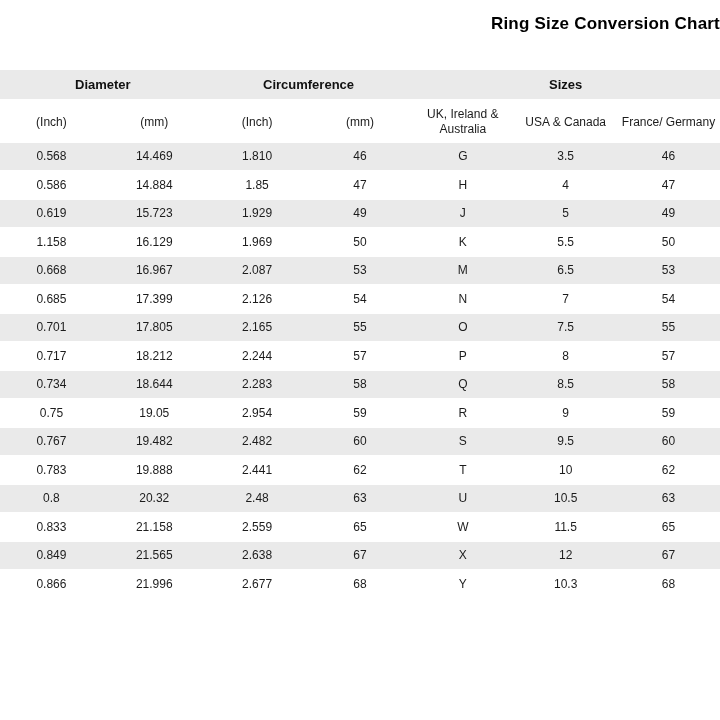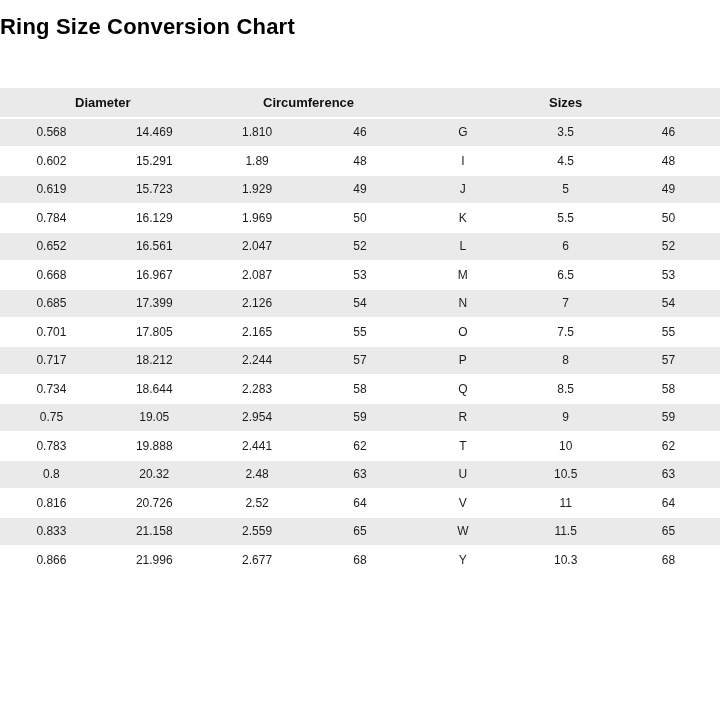--- a/index.html
+++ b/index.html
@@ -11,29 +11,29 @@
     color: #1c1c1c;
   }
   .page {
     width: 720px;
     height: 720px;
     overflow: hidden;
     background: #ffffff;
   }
   .title {
     margin: 14px 0 0 0;
-    text-align: left;
-    font-size: 22px;
+    text-align: right;
+    font-size: 17px;
     font-weight: bold;
     color: #000000;
     letter-spacing: 0.2px;
   }
   table.conversion {
     width: 720px;
-    margin-top: 48px;
+    margin-top: 36px;
     table-layout: fixed;
     border-collapse: collapse;
     border-spacing: 0;
   }
   table.conversion th,
   table.conversion td {
     text-align: center;
     vertical-align: middle;
     padding: 0 2px;
     overflow: hidden;
@@ -73,66 +73,66 @@
 <div class="page">
   <div class="title">Ring Size Conversion Chart</div>
 
   <table class="conversion">
     <thead>
       <tr class="group-row">
           <th colspan="2">Diameter</th>
           <th colspan="2">Circumference</th>
           <th colspan="3">Sizes</th>
         </tr>
+      <tr class="colhead-row">
+          <th>(Inch)</th>
+          <th>(mm)</th>
+          <th>(Inch)</th>
+          <th>(mm)</th>
+          <th>UK, Ireland &amp; Australia</th>
+          <th>USA &amp; Canada</th>
+          <th>France/ Germany</th>
+        </tr>
     </thead>
     <tbody>
         <tr>
           <td>0.568</td>
           <td>14.469</td>
           <td>1.810</td>
           <td>46</td>
           <td>G</td>
           <td>3.5</td>
           <td>46</td>
         </tr>
         <tr>
-          <td>0.602</td>
-          <td>15.291</td>
-          <td>1.89</td>
-          <td>48</td>
-          <td>I</td>
-          <td>4.5</td>
-          <td>48</td>
+          <td>0.586</td>
+          <td>14.884</td>
+          <td>1.85</td>
+          <td>47</td>
+          <td>H</td>
+          <td>4</td>
+          <td>47</td>
         </tr>
         <tr>
           <td>0.619</td>
           <td>15.723</td>
           <td>1.929</td>
           <td>49</td>
           <td>J</td>
           <td>5</td>
           <td>49</td>
         </tr>
         <tr>
-          <td>0.784</td>
+          <td>1.158</td>
           <td>16.129</td>
           <td>1.969</td>
           <td>50</td>
           <td>K</td>
           <td>5.5</td>
           <td>50</td>
-        </tr>
-        <tr>
-          <td>0.652</td>
-          <td>16.561</td>
-          <td>2.047</td>
-          <td>52</td>
-          <td>L</td>
-          <td>6</td>
-          <td>52</td>
         </tr>
         <tr>
           <td>0.668</td>
           <td>16.967</td>
           <td>2.087</td>
           <td>53</td>
           <td>M</td>
           <td>6.5</td>
           <td>53</td>
         </tr>
@@ -175,56 +175,65 @@
         <tr>
           <td>0.75</td>
           <td>19.05</td>
           <td>2.954</td>
           <td>59</td>
           <td>R</td>
           <td>9</td>
           <td>59</td>
         </tr>
         <tr>
+          <td>0.767</td>
+          <td>19.482</td>
+          <td>2.482</td>
+          <td>60</td>
+          <td>S</td>
+          <td>9.5</td>
+          <td>60</td>
+        </tr>
+        <tr>
           <td>0.783</td>
           <td>19.888</td>
           <td>2.441</td>
           <td>62</td>
           <td>T</td>
           <td>10</td>
           <td>62</td>
         </tr>
         <tr>
           <td>0.8</td>
           <td>20.32</td>
           <td>2.48</td>
           <td>63</td>
           <td>U</td>
           <td>10.5</td>
           <td>63</td>
         </tr>
         <tr>
-          <td>0.816</td>
-          <td>20.726</td>
-          <td>2.52</td>
-          <td>64</td>
-          <td>V</td>
-          <td>11</td>
-          <td>64</td>
-        </tr>
-        <tr>
           <td>0.833</td>
           <td>21.158</td>
           <td>2.559</td>
           <td>65</td>
           <td>W</td>
           <td>11.5</td>
           <td>65</td>
         </tr>
         <tr>
+          <td>0.849</td>
+          <td>21.565</td>
+          <td>2.638</td>
+          <td>67</td>
+          <td>X</td>
+          <td>12</td>
+          <td>67</td>
+        </tr>
+        <tr>
           <td>0.866</td>
           <td>21.996</td>
           <td>2.677</td>
           <td>68</td>
           <td>Y</td>
           <td>10.3</td>
           <td>68</td>
         </tr>
       </tbody>
   </table>

